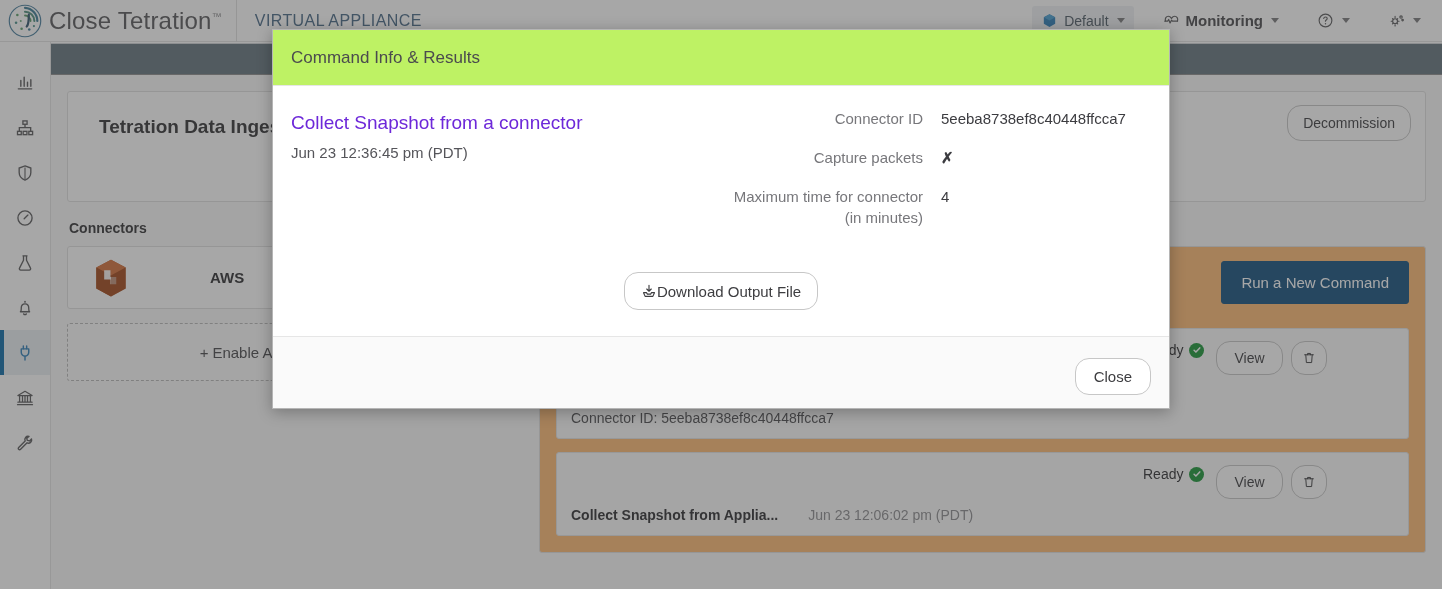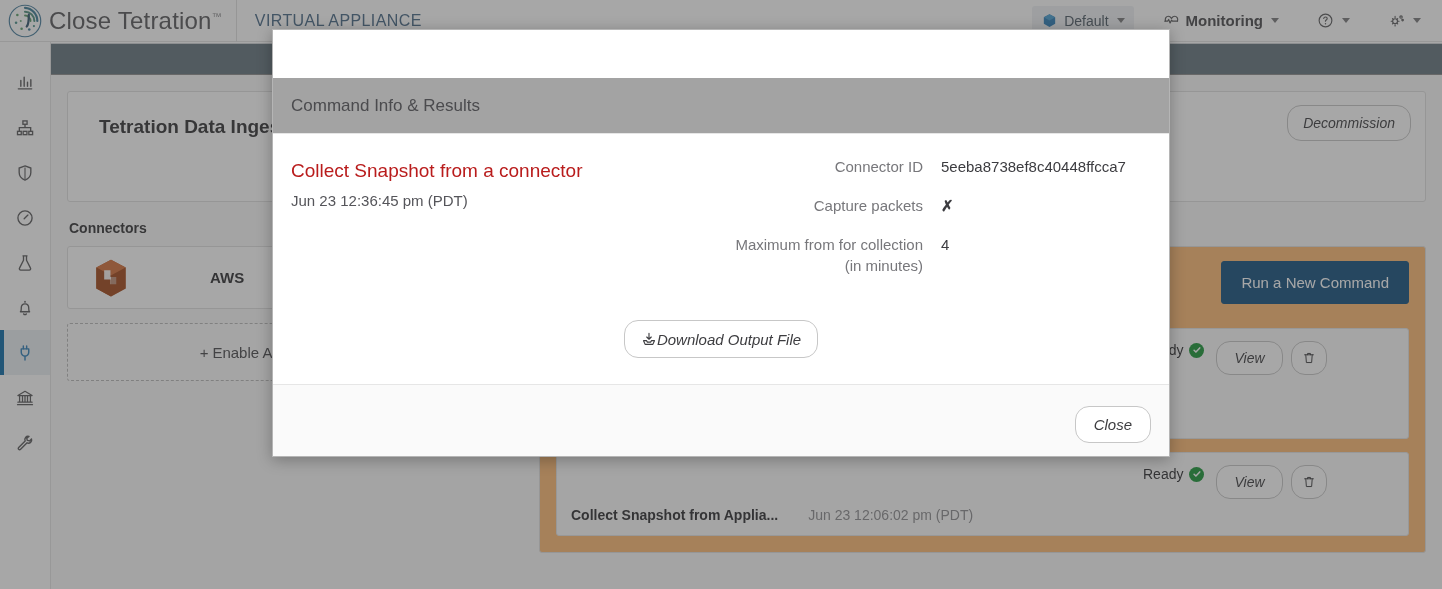--- a/index.html
+++ b/index.html
@@ -156,21 +156,20 @@
   .btn {
     font-family: "Liberation Sans", sans-serif;
     font-size: 14px;
     color: #3d3d40;
     background: #ffffff;
     border: 1px solid #c7c7c7;
     border-radius: 14px;
     padding: 8px 14px;
     line-height: 1;
     cursor: pointer;
-    font-style: italic;
   }
   .btn-decommission {
     position: absolute;
     top: 13px; right: 14px;
     padding: 10px 15px;
   }
 
   .section-title {
     font-size: 14px;
     font-weight: bold;
@@ -318,44 +317,43 @@
     top: 29px;
     left: 272px;
     width: 898px;
     z-index: 60;
     background: #ffffff;
     border: 1px solid #b5b5b5;
     box-shadow: 0 3px 14px rgba(0,0,0,.28);
   }
   .modal-header {
     height: 56px;
-    background: #a3a3a3;
+    background: #bef264;
     border-bottom: 1px solid #e6e6e6;
     display: flex;
     align-items: center;
     padding: 0 18px;
-    margin-top: 48px;
   }
   .modal-title {
     font-size: 17px;
     color: #4b4b4e;
   }
   .modal-body {
     background: #ffffff;
     padding: 22px 18px 26px 18px;
     min-height: 242px;
   }
   .modal-grid {
     display: flex;
     gap: 0;
   }
   .mg-left { width: 358px; flex: 0 0 358px; padding-top: 4px; }
   .cmd-heading {
     font-size: 19px;
-    color: #b91c1c;
+    color: #6d28d9;
     margin: 0 0 10px 0;
   }
   .cmd-date {
     font-size: 15px;
     color: #55555a;
   }
   .mg-right { flex: 1 1 auto; }
   .kv {
     display: flex;
     margin-bottom: 17px;
@@ -630,21 +628,21 @@
         <div class="kv">
           <div class="kv-label">Connector ID</div>
           <div class="kv-value">5eeba8738ef8c40448ffcca7</div>
         </div>
         <div class="kv">
           <div class="kv-label">Capture packets</div>
           <div class="kv-value mark">✗</div>
         </div>
         <div class="kv">
           <div class="kv-label">
-            <div>Maximum from for collection</div>
+            <div>Maximum time for connector</div>
             <div>(in minutes)</div>
           </div>
           <div class="kv-value">4</div>
         </div>
       </div>
     </div>
 
     <div class="download-wrap">
       <button class="btn btn-download">
         <svg viewBox="0 0 24 24" fill="none" stroke="#3d3d40" stroke-width="1.7">

